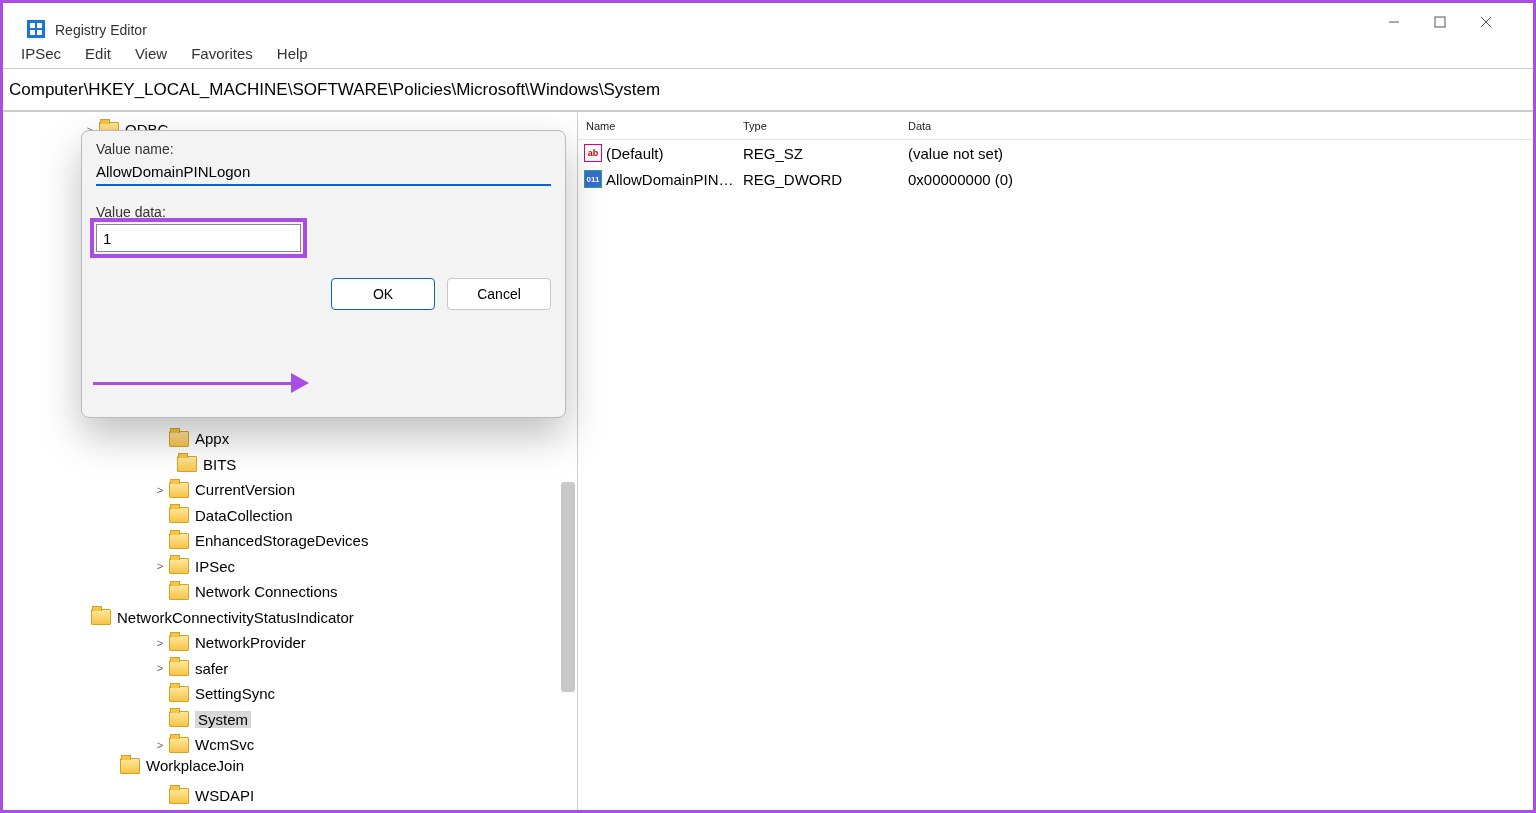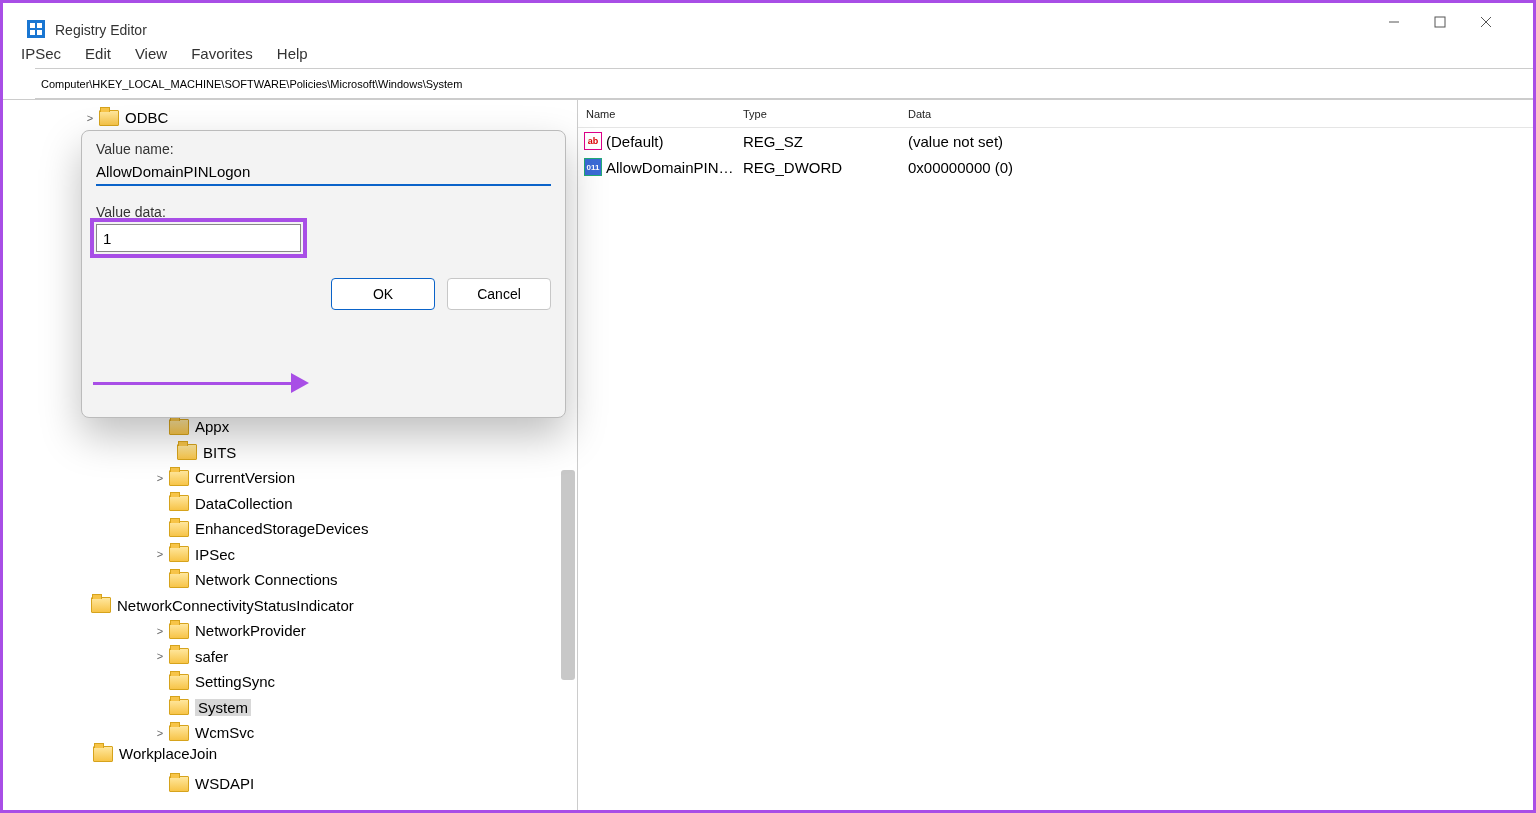--- a/index.html
+++ b/index.html
@@ -6,21 +6,21 @@
   body { margin: 0; width:1536px; height:813px; background:#fff; border:3px solid #a84ee6; position:relative; overflow:hidden; color:#000; }
   .titlebar { height:35px; display:flex; align-items:flex-end; padding:0 24px; background:#fff; }
   .titlebar .app-icon { width:18px; height:18px; background:#1976d2; margin-right:10px; display:flex; flex-wrap:wrap; padding:2px; }
   .titlebar .app-icon span { width:5px;height:5px;background:#fff;margin:1px; }
   .titlebar .title { font-size:14px; color:#333; }
   .win-controls { margin-left:auto; display:flex; }
   .win-btn { width:46px; height:32px; display:flex;align-items:center;justify-content:center; color:#555; font-size:12px; }
   .win-btn svg { stroke:#555; }
   .menubar { height:30px; display:flex; align-items:center; padding:0 6px; font-size:15px; color:#333; }
   .menubar span { padding:4px 12px; }
-  .addressbar { height:31px; border:1px solid #ccc; border-left:none; border-right:none; padding:2px 6px; font-size:11px; color:#000; display:flex; align-items:center;margin-left:32px; }
+  .addressbar { height:43px; border:1px solid #ccc; border-left:none; border-right:none; padding:2px 6px; font-size:17px; color:#000; display:flex; align-items:center; }
   .content { display:flex; height:calc(100% - 35px - 30px - 28px); border-top:1px solid #ccc; }
   .tree-pane { width:575px; border-right:1px solid #ccc; position:relative; overflow:hidden; }
   .list-pane { flex:1; }
   .cols { display:flex; font-size:11px; color:#222; border-bottom:1px solid #e5e5e5; height:28px; align-items:center; }
   .col-name { width:165px; padding-left:8px;} .col-type{width:165px;} .col-data{flex:1;}
   .rows .row { display:flex; font-size:15px; height:26px; align-items:center; }
   .row .c-name{width:165px; padding-left:6px; display:flex; align-items:center; white-space:nowrap; overflow:hidden;}
   .row .c-type{width:165px;} .row .c-data{flex:1;}
   .reg-str-icon{width:18px;height:18px;border:1px solid #d08; background:#fff; margin-right:4px; display:flex;align-items:center;justify-content:center;font-size:9px;color:#d00;font-weight:bold;}
   .reg-dw-icon{width:18px;height:18px;border:1px solid #2a7; background:#3a6bd6; margin-right:4px; display:flex;align-items:center;justify-content:center;font-size:8px;color:#fff;font-weight:bold;}
@@ -165,21 +165,21 @@
         <div class="tree-item selected" style="position: absolute; left: 0px; top: 594.5px; padding-left: 150px;">
           <span class="chev"></span>
           <span class="folder"></span>
           <span class="label">System</span>
         </div>
         <div class="tree-item" style="position: absolute; left: 0px; top: 620px; padding-left: 150px;">
           <span class="chev">&gt;</span>
           <span class="folder"></span>
           <span class="label">WcmSvc</span>
         </div>
-        <div class="tree-item" style="position: absolute; left: 0px; top: 641px; padding-left: 74px;">
+        <div class="tree-item" style="position: absolute; left: 0px; top: 641px; padding-left: 101px;">
           <span class="chev"></span>
           <span class="folder"></span>
           <span class="label">WorkplaceJoin</span>
         </div>
         <div class="tree-item" style="position: absolute; left: 0px; top: 671px; padding-left: 150px;">
           <span class="chev"></span>
           <span class="folder"></span>
           <span class="label">WSDAPI</span>
         </div>
       </div>

